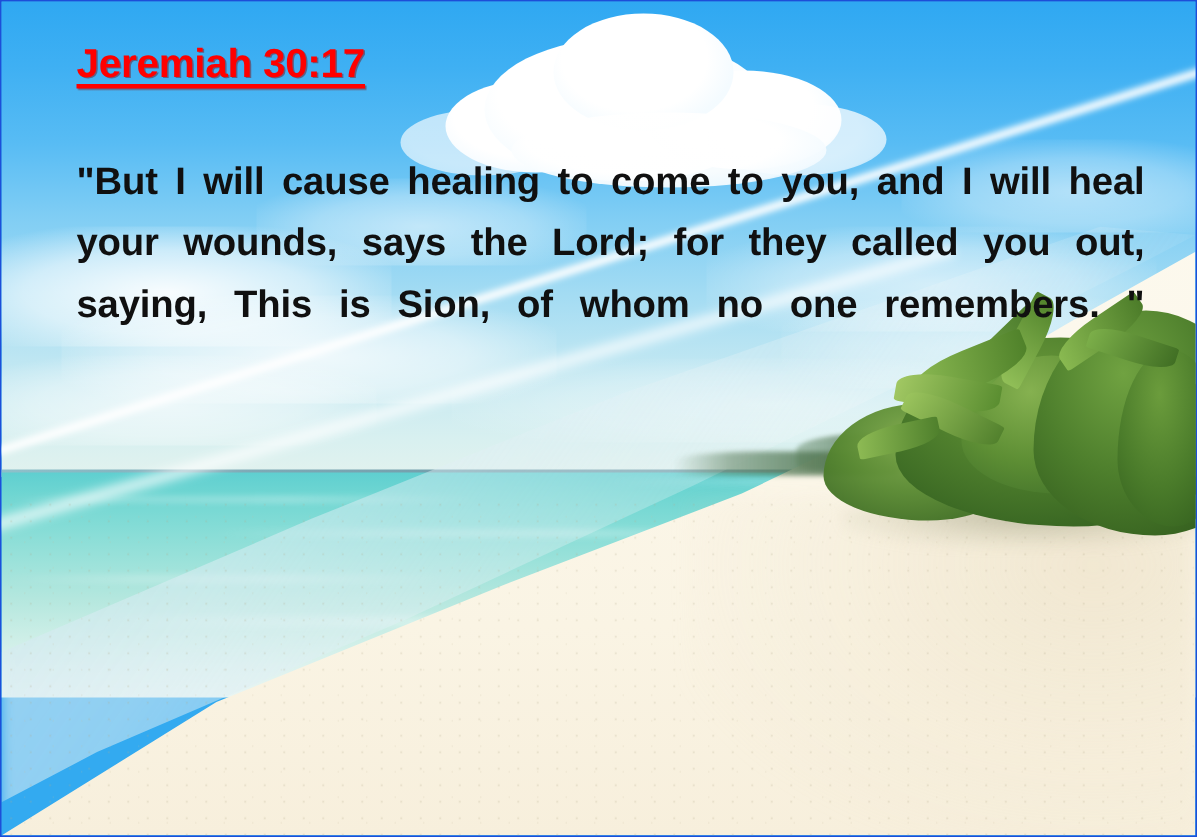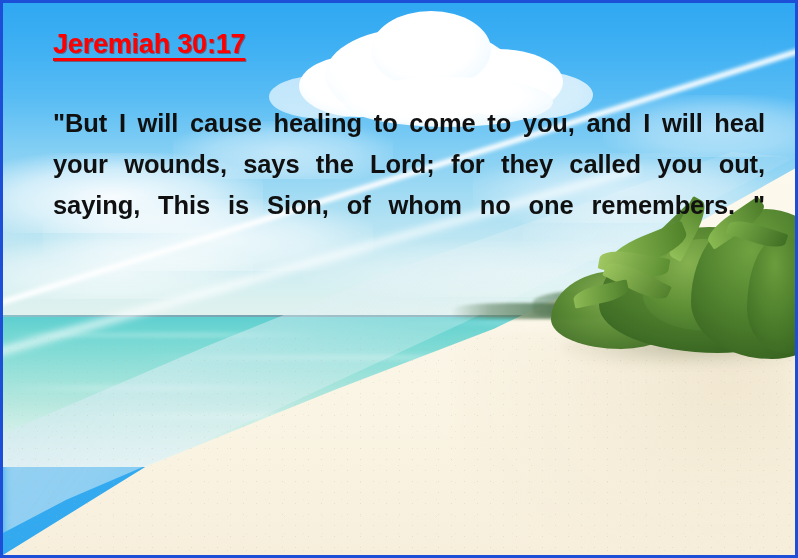--- a/index.html
+++ b/index.html
@@ -12,21 +12,21 @@
   body {
     font-family: "Liberation Sans", sans-serif;
   }
 
   #slide {
     position: relative;
     width: 798px;
     height: 558px;
     overflow: hidden;
     box-sizing: border-box;
-    border: 3px solid #1d4ed8;
+    border: 1px solid #1d4ed8;
     background: #33aaf0;
   }
 
   
   .sky {
     position: absolute;
     left: 0; top: 0;
     width: 100%;
     height: 57%;
     background: linear-gradient(to bottom,

